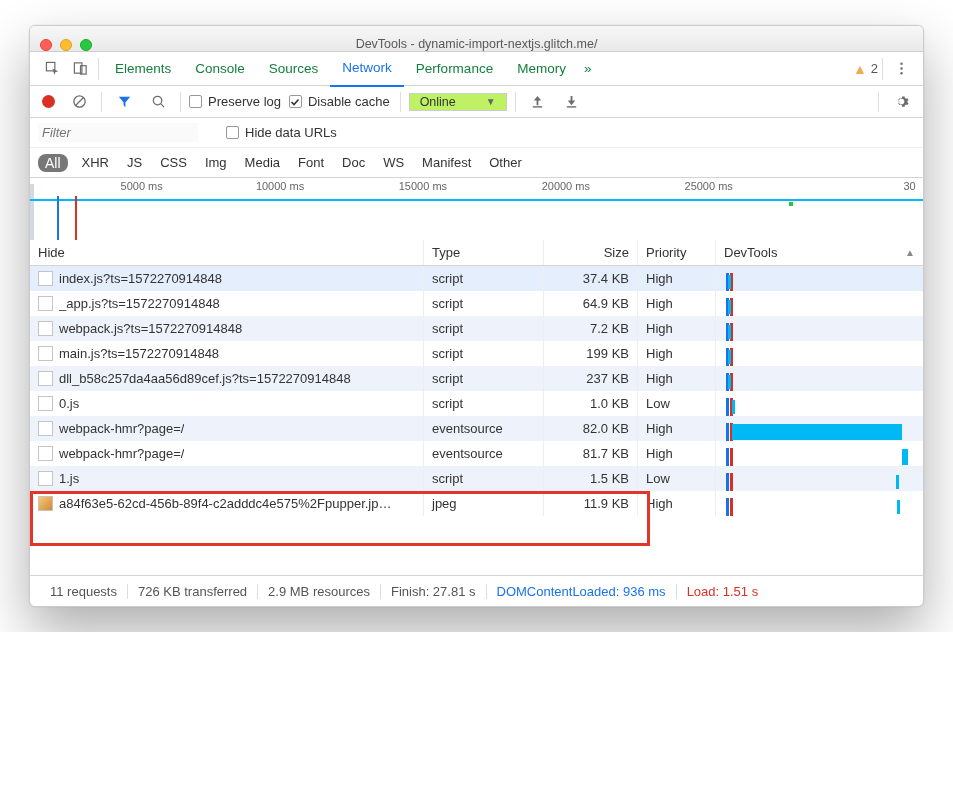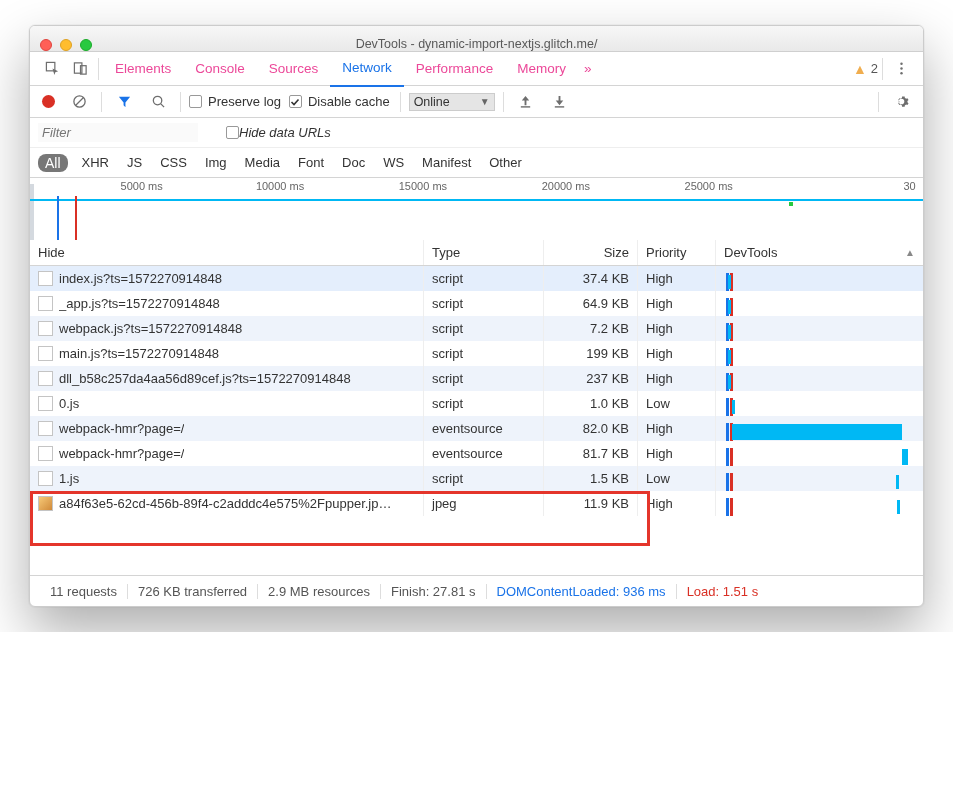--- a/index.html
+++ b/index.html
@@ -45,21 +45,21 @@
     border-bottom:1px solid #d4d4d4; padding:0 8px;
   }
   .toolbtn {
     display:flex; align-items:center; justify-content:center;
     width:28px; height:28px; color:#6e6e6e;
     border-radius:3px;
   }
   .toolbtn svg { width:15px; height:15px; }
   .tabs .sep { width:1px; height:22px; background:#ddd; margin:0 4px; }
   .tabs .tab {
-    padding:0 12px; line-height:34px; color:#ec4899;
+    padding:0 12px; line-height:34px; color:#15803d;
     font-size:13.5px;
   }
   .tabs .tab.selected {
     color:#1a73e8; border-bottom:2px solid #1a73e8; margin-bottom:-1px;
   }
   .spacer { flex:1; }
   .warnings { display:flex; align-items:center; gap:4px; font-size:13px; color:#555; }
   .warnings .tri { color:#f0ad4e; font-size:14px; }
 
   
@@ -72,36 +72,36 @@
   .funnel { color:#1a73e8; }
   .chk {
     width:13px; height:13px; border:1px solid #999; border-radius:2px;
     display:inline-flex; align-items:center; justify-content:center;
     background:#fff; font-size:10px; color:#333;
   }
   .chk svg { width:10px; height:10px; }
   .bar2 .label { margin-right:2px; }
   .sel {
     display:flex; align-items:center; gap:30px;
-    border:1px solid #ccc; padding:1px 4px; background:#e5e5e5;
+    border:1px solid #ccc; padding:1px 10px; background:#bef264;
     border-radius:0; font-size:12.5px;
   }
   .bar2 .vsep { width:1px; height:20px; background:#ddd; margin:0 2px; }
   .gear { color:#6e6e6e; }
 
   
   .bar3 {
     display:flex; align-items:center; height:30px;
     padding:0 8px; gap:28px; border-bottom:1px solid #eee;
   }
   .filter {
     font-size:13px; color:#999; border:none; outline:none; width:160px;
     background: #fafafa; padding:2px 4px;font-style:italic;
   }
-  .bar3 .hide { display:flex; align-items:center; color:#333;font-style:italic; }
+  .bar3 .hide { display:flex; align-items:center; gap:6px; color:#333; }
 
   
   .bar4 {
     display:flex; align-items:center; height:30px; padding:0 8px;
     gap:10px; font-size:13px; color:#333; border-bottom:1px solid #d4d4d4;
   }
   .pill {
     background:#777; color:#fff; padding:1px 7px; border-radius:8px; font-size:14px;
   }
   .type { padding:0 4px; }

